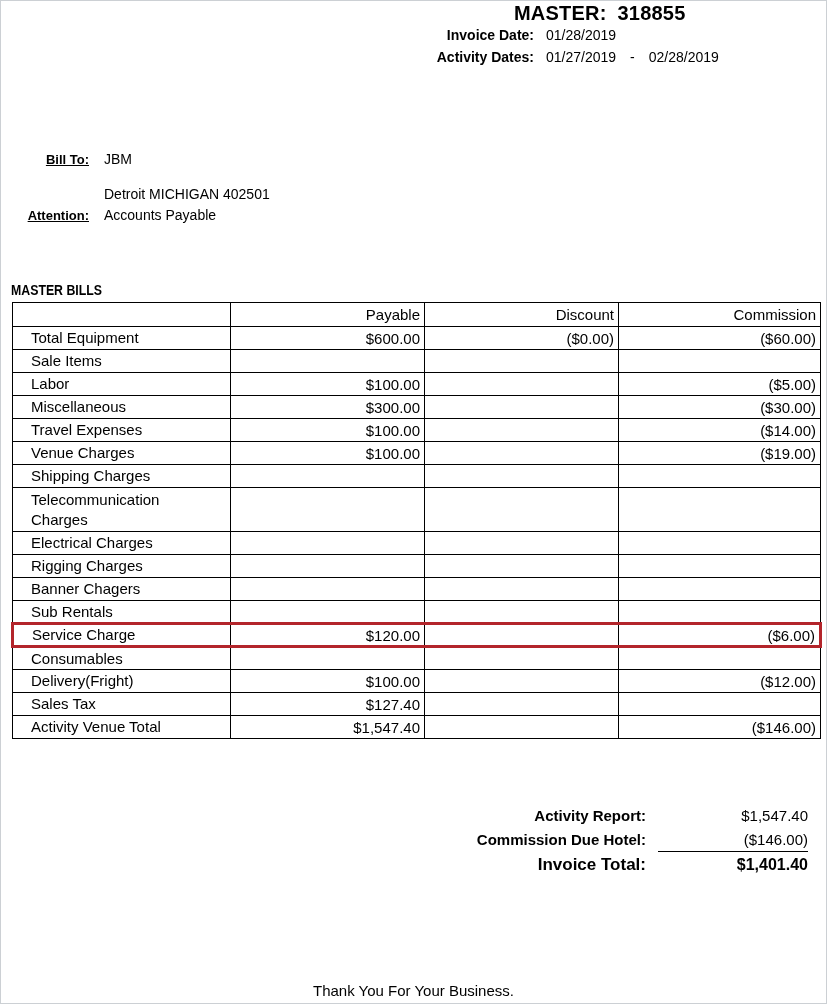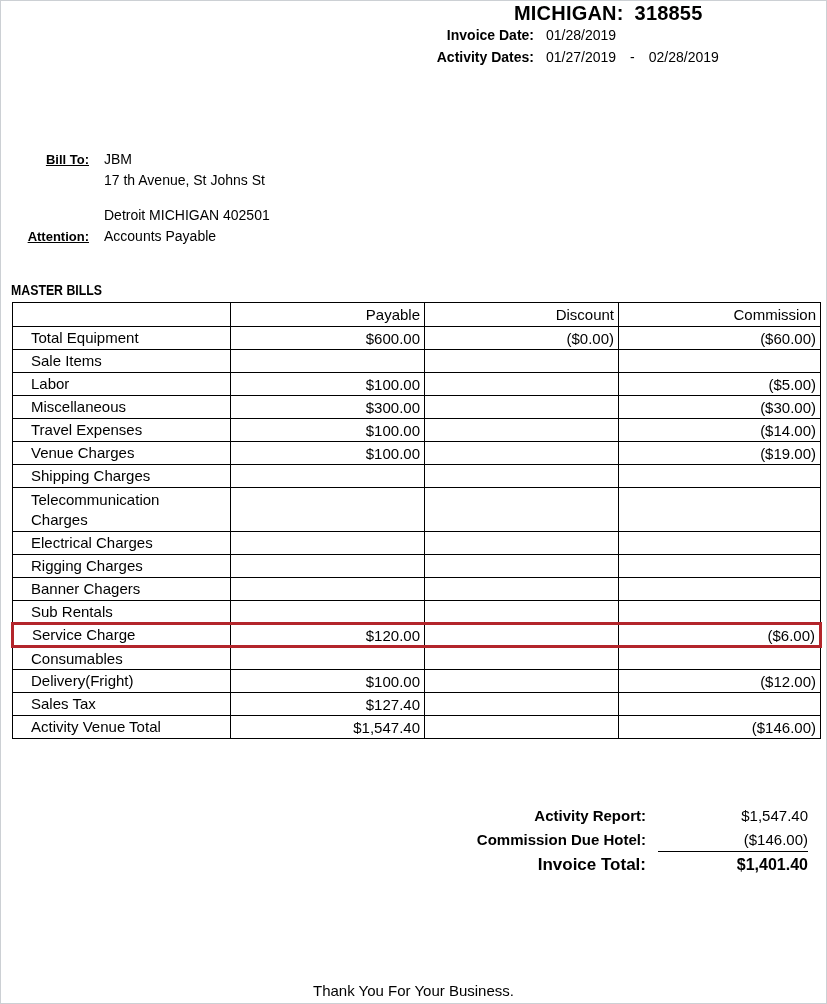--- a/index.html
+++ b/index.html
@@ -91,44 +91,40 @@
   
   .footer-msg {
     position: absolute; left: 0; right: 0; bottom: 4px;
     text-align: center; font-size: 15px;
   }
 </style>
 </head>
 <body style="--highlight: #b3252b;">
 
 <div class="inv-title">
-  <span>MICHIGAN:</span><span class="inv-num">318855</span>
+  <span>MASTER:</span><span class="inv-num">318855</span>
 </div>
 
 <div class="hdr-block">
   <div class="hdr-row">
     <span class="hdr-label">Invoice Date:</span>
     <span class="hdr-value">01/28/2019</span>
   </div>
   <div class="hdr-row">
     <span class="hdr-label">Activity Dates:</span>
     <span class="hdr-value">
       <span>01/27/2019</span><span class="date-sep">-</span><span>02/28/2019</span>
     </span>
   </div>
 </div>
 
 <div class="billto-block">
   <div class="bt-row">
     <span class="bt-label">Bill To:</span>
     <span class="bt-value">JBM</span>
-  </div>
-  <div class="bt-row">
-    <span class="bt-label"></span>
-    <span class="bt-value">17 th Avenue, St Johns St</span>
   </div>
   <div class="bt-row spacer">
     <span class="bt-label"></span>
     <span class="bt-value"></span>
   </div>
   <div class="bt-row">
     <span class="bt-label"></span>
     <span class="bt-value">Detroit MICHIGAN 402501</span>
   </div>
   <div class="bt-row">

